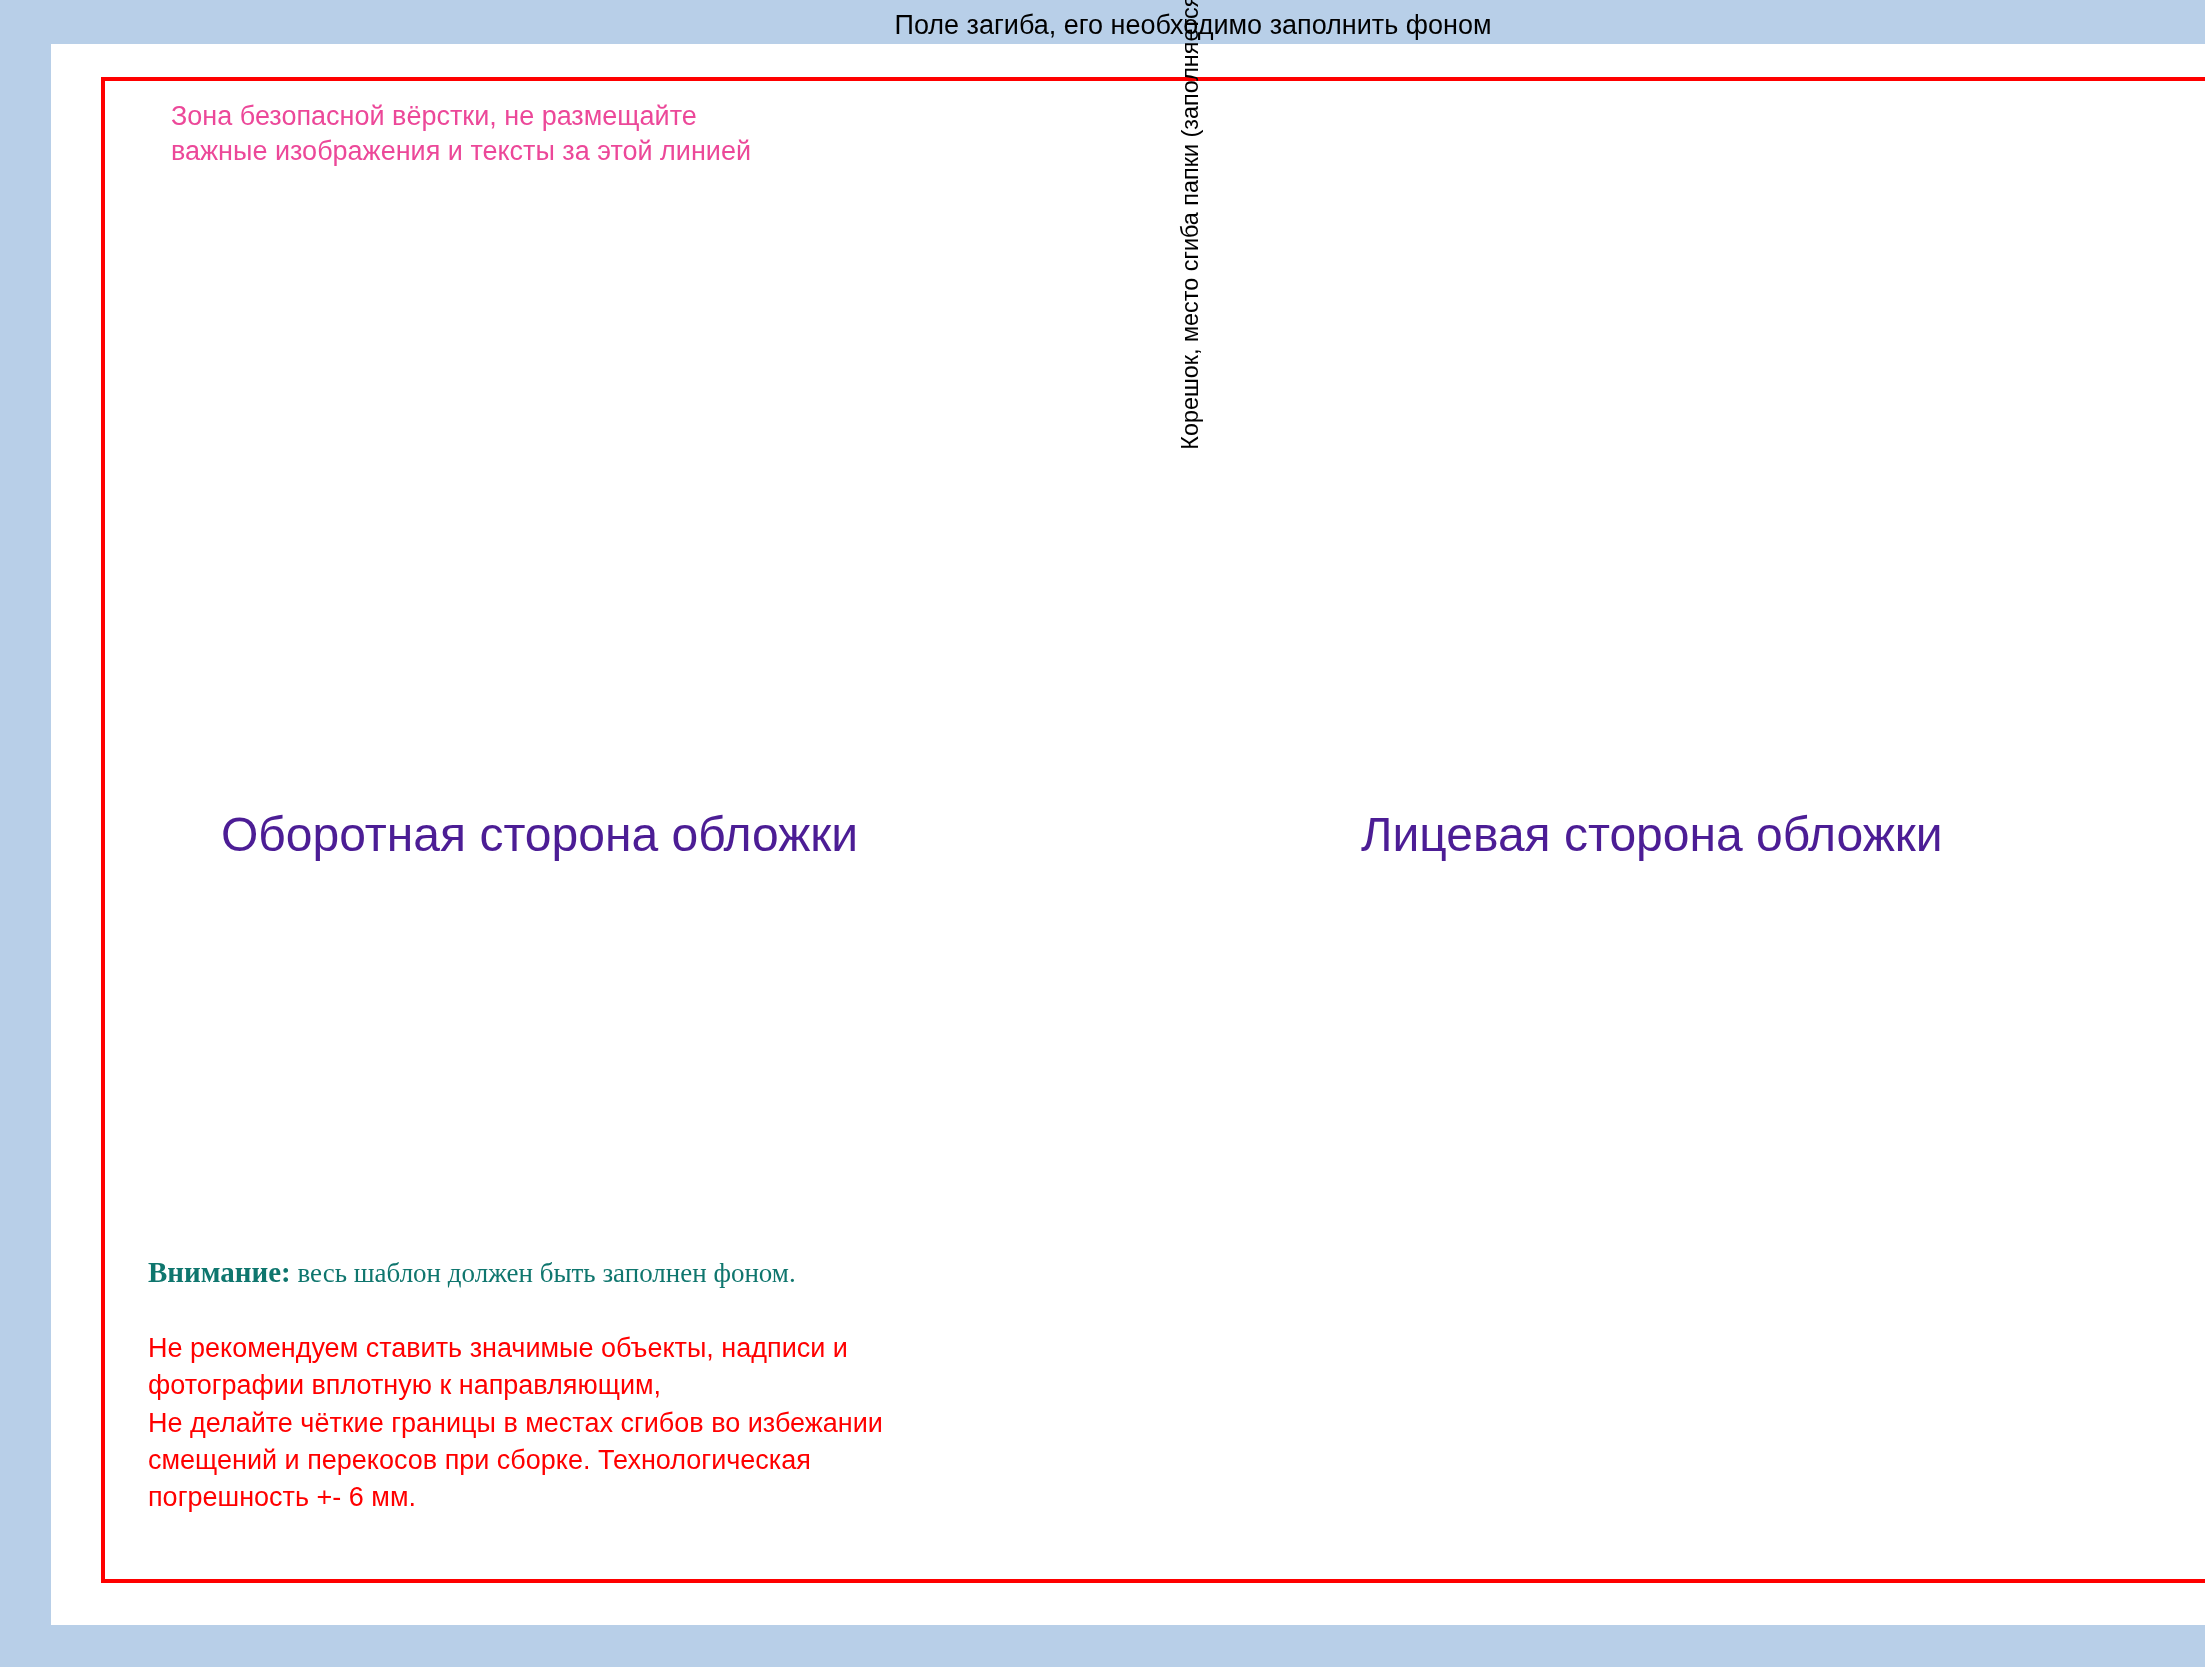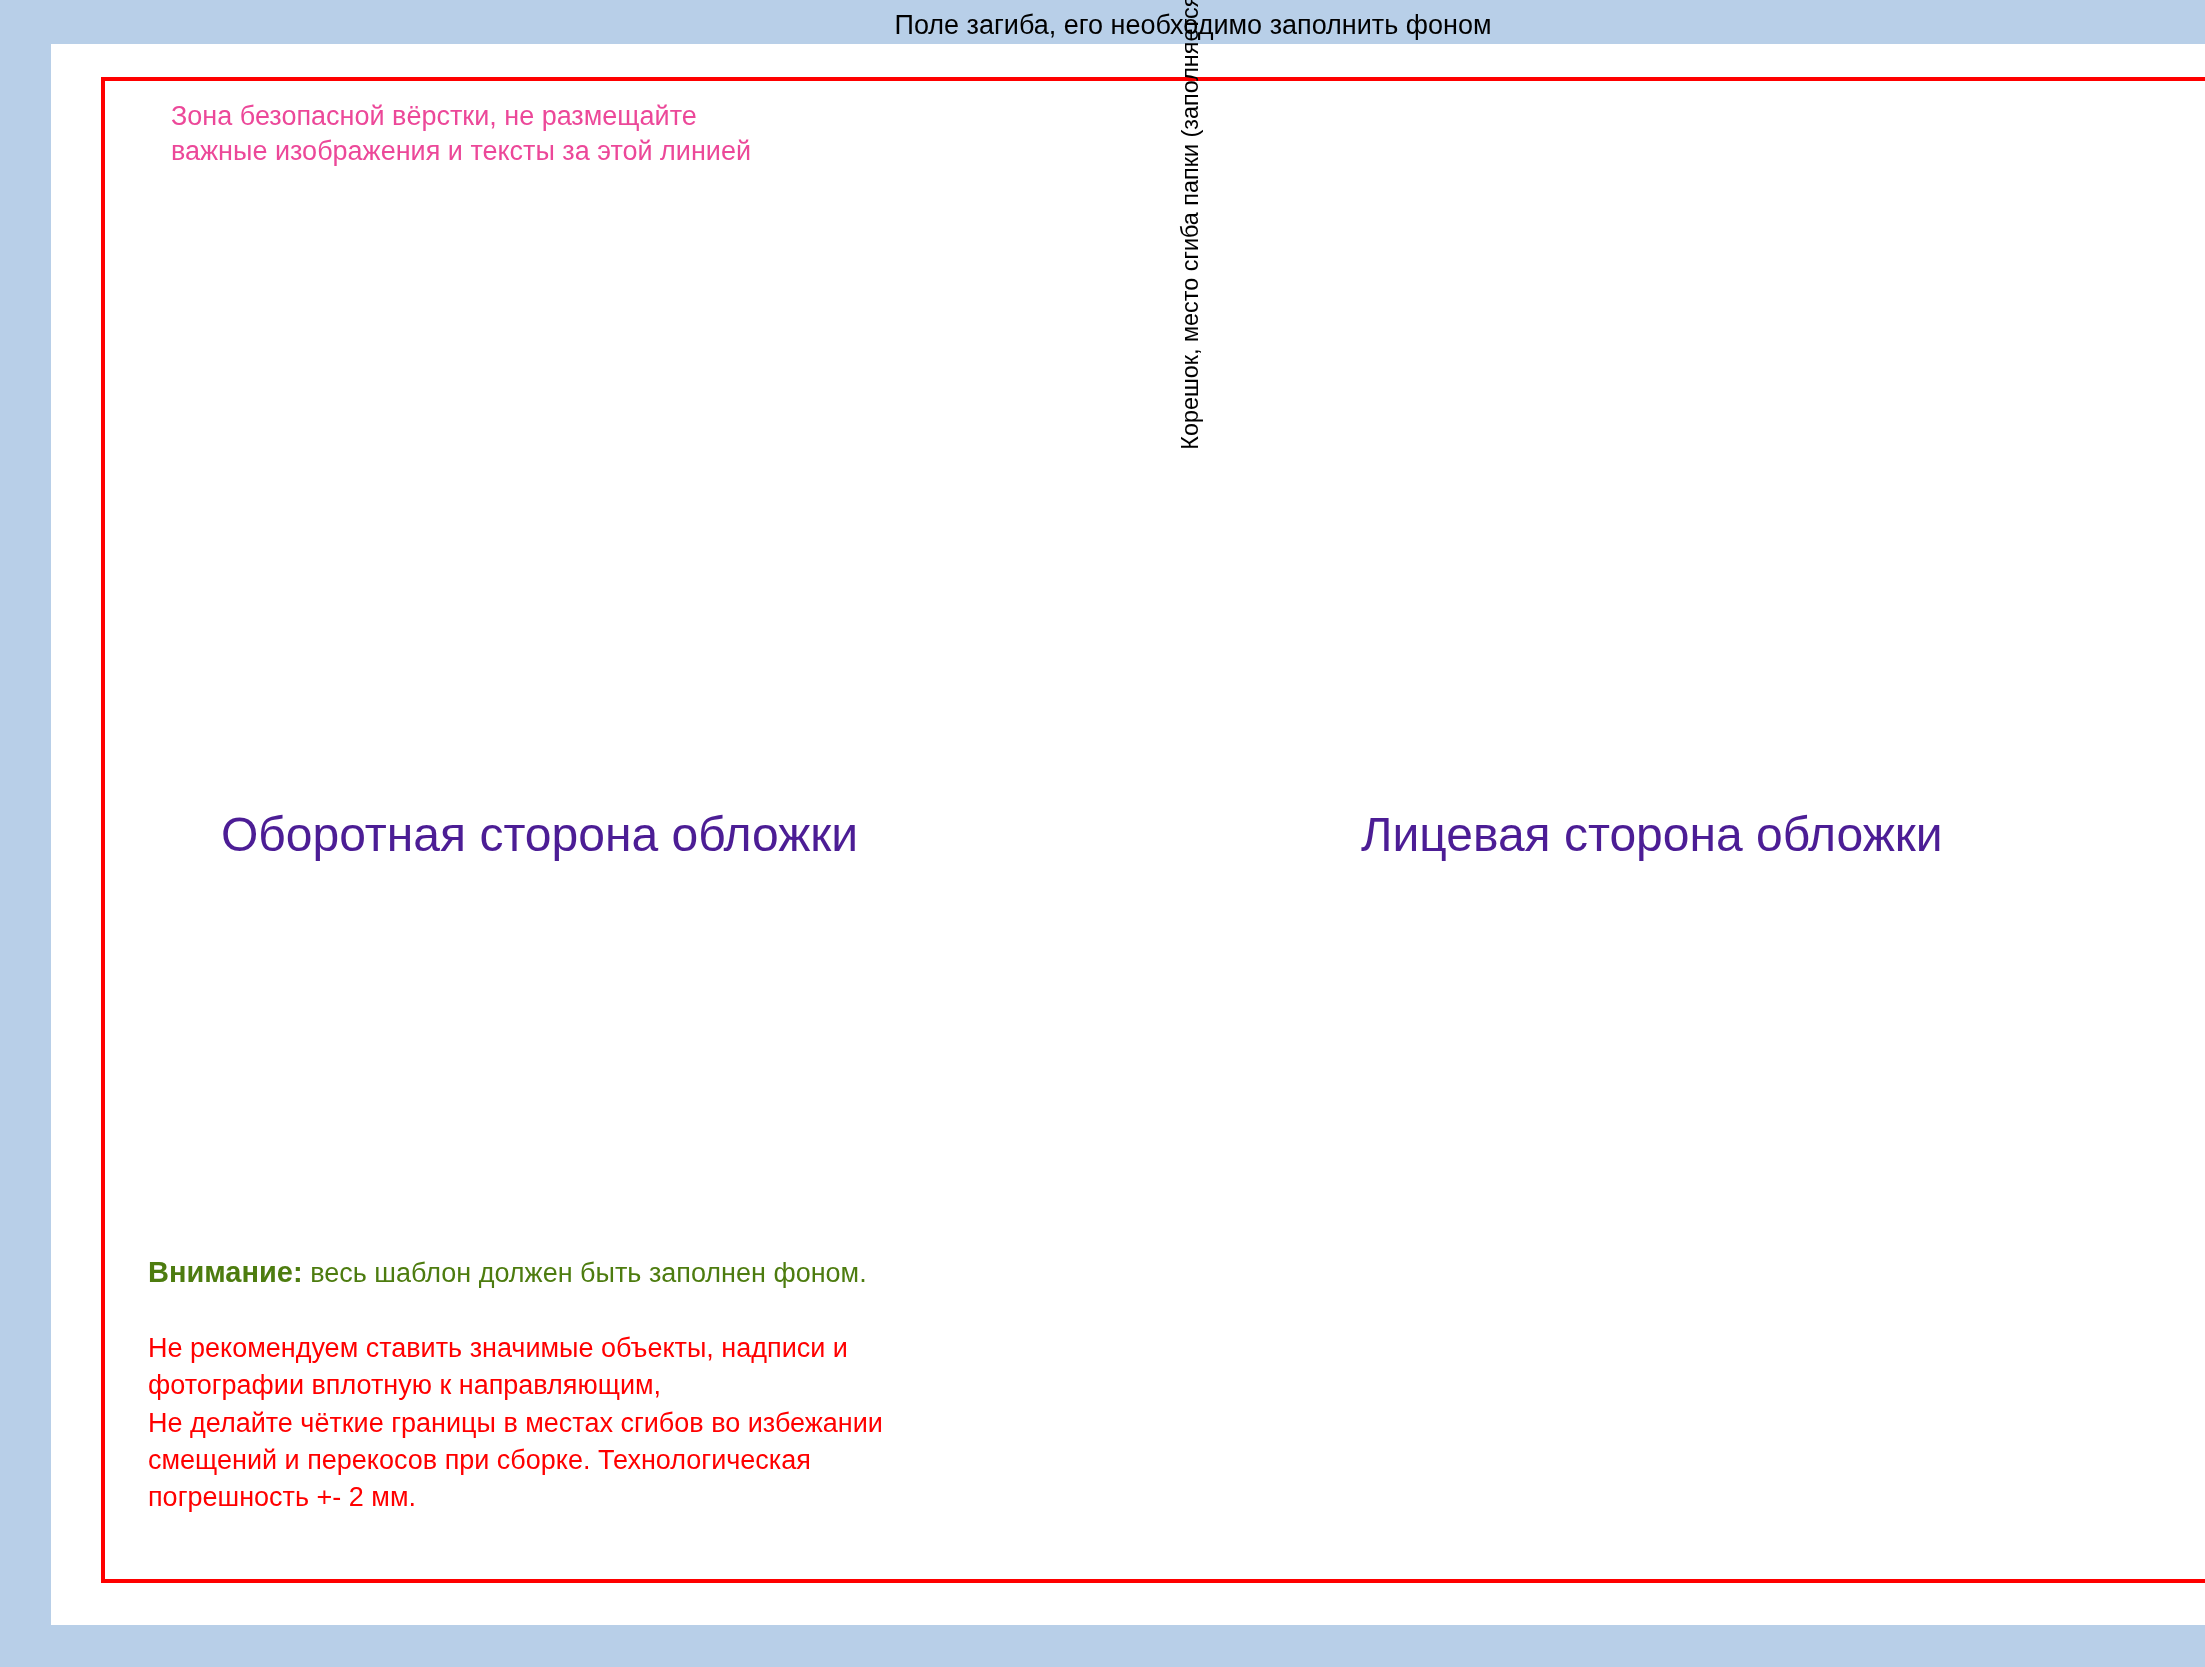--- a/index.html
+++ b/index.html
@@ -108,23 +108,24 @@
   }
   .side-title.front {
     left: 1361px;
     top: 807px;
   }
 
   .attention-block {
     position: absolute;
     left: 148px;
     top: 1253px;
-    color: #4d7c0f;
+    color: #0f766e;
     font-size: 27px;
     line-height: 1.33;
+    font-family: Liberation Serif, serif;
   }
   .attention-head {
     font-weight: bold;
     font-size: 29px;
   }
   .attention-line {
     display: inline;
   }
   .recommend-block {
     position: absolute;
@@ -159,14 +160,14 @@
 <div class="side-title front">Лицевая сторона обложки</div>
 
 <div class="attention-block">
   <span class="attention-head">Внимание:</span><span class="attention-line"> весь шаблон должен быть заполнен фоном.</span>
 </div>
 
 <div class="recommend-block">Не рекомендуем ставить значимые объекты, надписи и
 фотографии вплотную к направляющим,
 Не делайте чёткие границы в местах сгибов во избежании
 смещений и перекосов при сборке. Технологическая
-погрешность +- 2 мм.</div>
+погрешность +- 6 мм.</div>
 
 
 </body></html>

